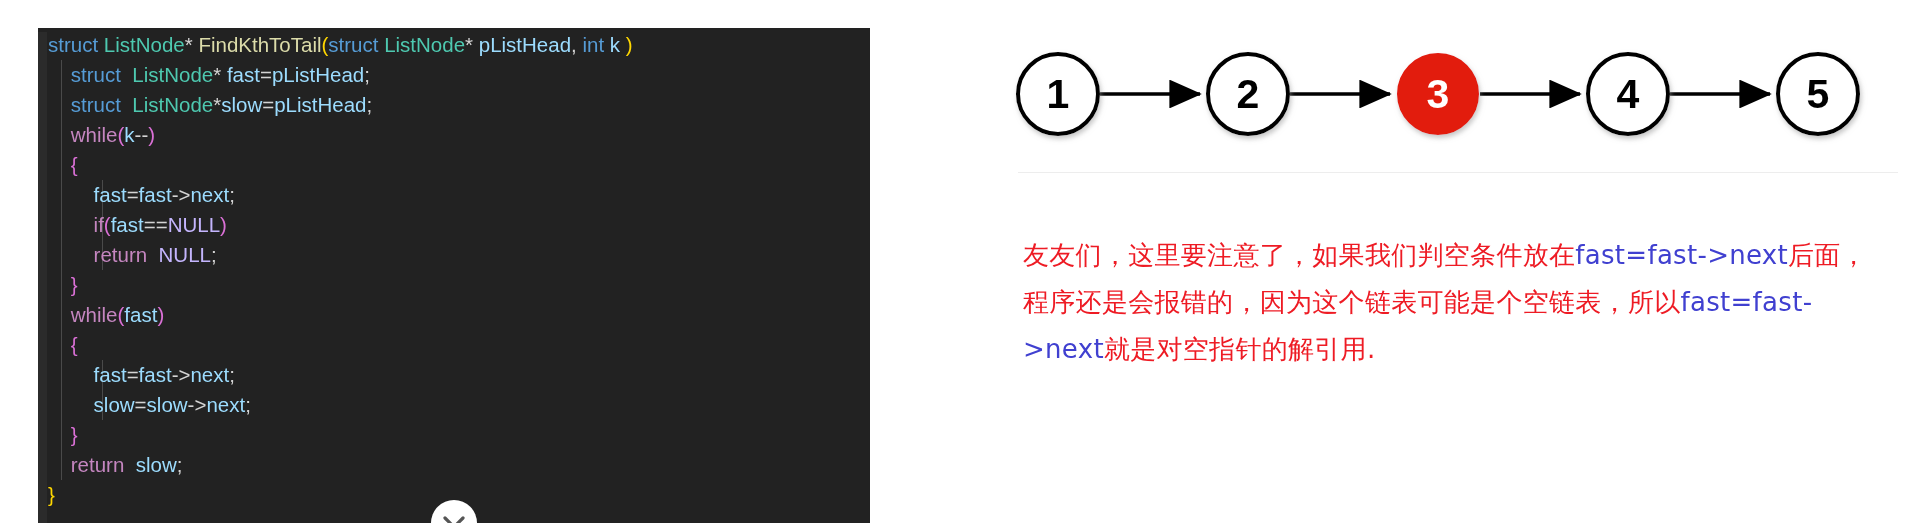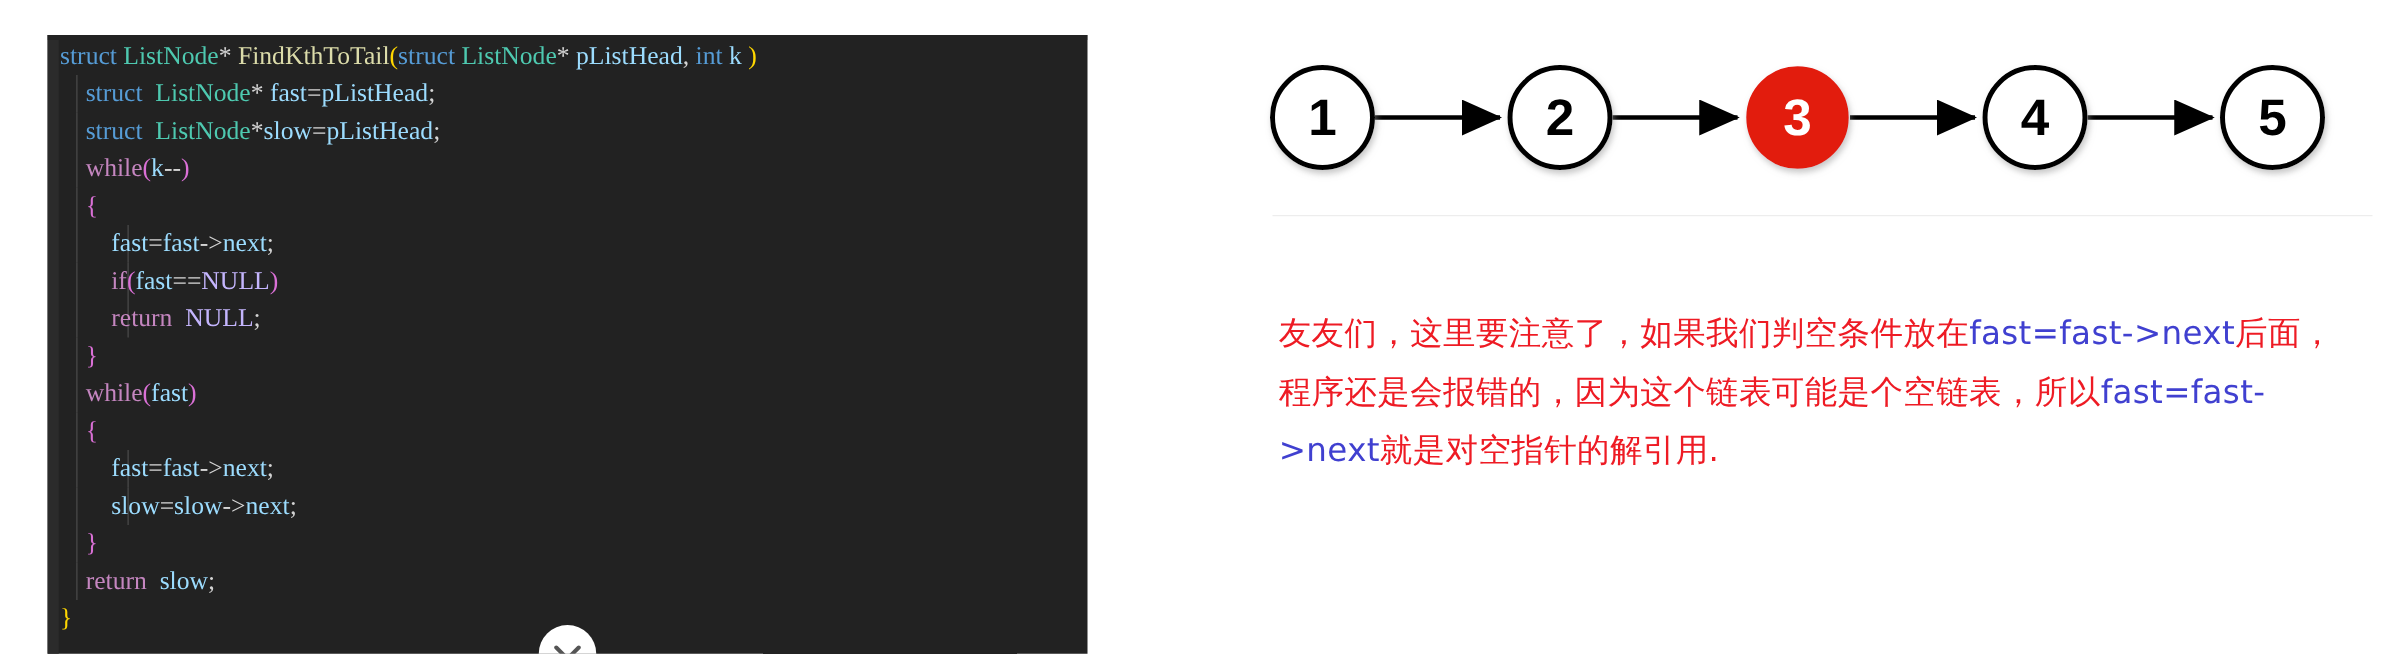--- a/index.html
+++ b/index.html
@@ -29,21 +29,21 @@
   #code-scroll-strip {
     position: absolute;
     left: 0; top: 0;
     width: 9px; height: 100%;
     background: #2b2b2b;
   }
   #code-lines {
     position: absolute;
     left: 0; top: 2px;
     width: 100%;
-    font-family: Liberation Serif, serif;
+    font-family: Liberation Sans, sans-serif;
     font-size: 20.5px;
     line-height: 30px;
     white-space: pre;
     letter-spacing: 0px;
   }
   .code-line {
     position: relative;
     height: 30px;
     padding-left: 10px;
     white-space: pre;
@@ -189,14 +189,14 @@
         </g>
         <g>
           <circle cx="808" cy="62" r="40" fill="#ffffff" stroke="#000000" stroke-width="4" filter="url(#nodeshadow)"></circle>
           <text x="808" y="76" text-anchor="middle" font-family="&quot;Liberation Sans&quot;, sans-serif" font-size="41" font-weight="bold" fill="#000000">5</text>
         </g>
       </g>
   </svg>
 
   <div id="divider"></div>
 
-  <div id="annotation" style="color: rgb(238, 27, 36); margin-top: 12px;"><span>友友们，这里要注意了，如果我们判空条件放在</span><span class="anno-code" style="color: rgb(64, 64, 208);">fast=fast-&gt;next</span><span>后面，程序还是会报错的，因为这个链表可能是个空链表，所以</span><span class="anno-code" style="color: rgb(64, 64, 208);">fast=fast-&gt;next</span><span>就是对空指针的解引用.</span></div>
+  <div id="annotation" style="color: rgb(238, 27, 36);"><span>友友们，这里要注意了，如果我们判空条件放在</span><span class="anno-code" style="color: rgb(64, 64, 208);">fast=fast-&gt;next</span><span>后面，程序还是会报错的，因为这个链表可能是个空链表，所以</span><span class="anno-code" style="color: rgb(64, 64, 208);">fast=fast-&gt;next</span><span>就是对空指针的解引用.</span></div>
 </div>
 
 </body></html>

